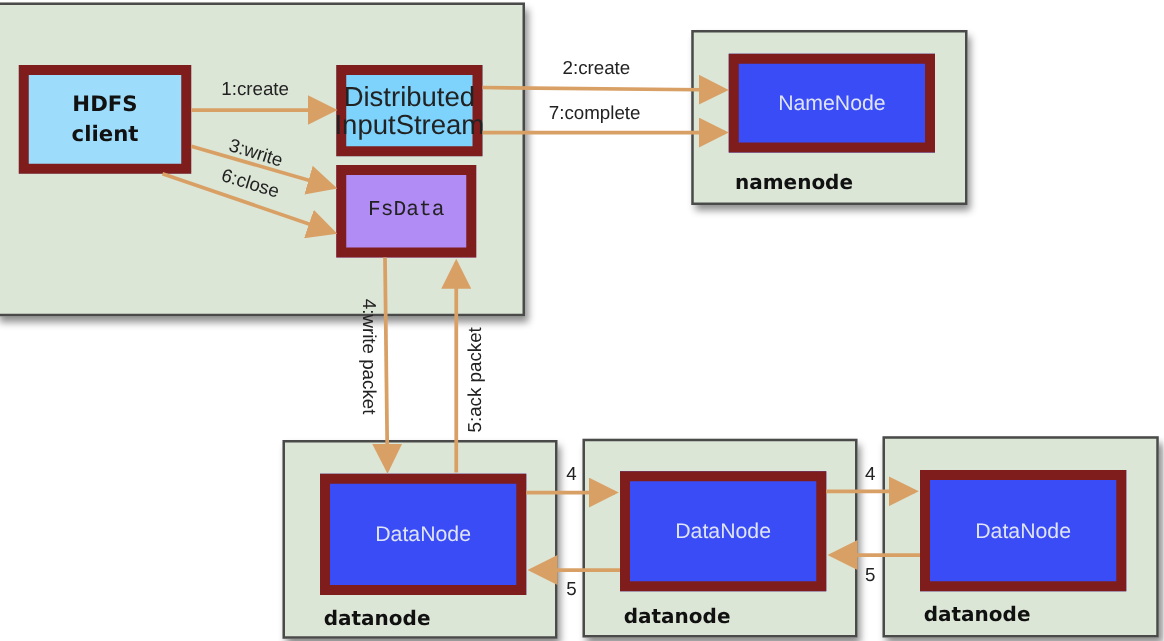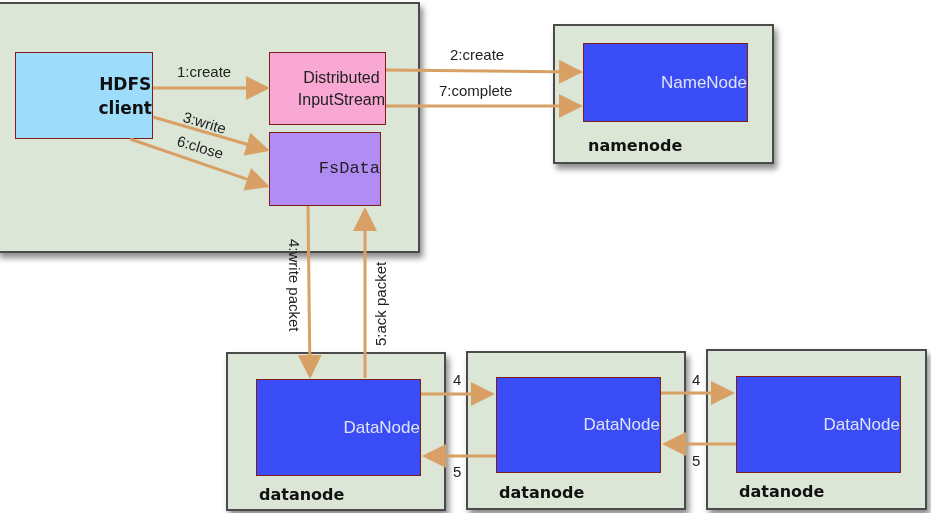--- a/index.html
+++ b/index.html
@@ -1,25 +1,25 @@
 <!DOCTYPE html>
 <html><head>
 <meta charset="utf-8">
 <style>
   html, body { margin: 0; padding: 0; background: #ffffff; }
   body { width: 931px; height: 513px; position: relative; overflow: hidden;
          font-family: "Liberation Sans", sans-serif; }
   .outer { position: absolute; background: #dce6d6; border: 2px solid #4a4a4a;
            box-shadow: 3px 5px 6px rgba(0,0,0,0.45); box-sizing: border-box; }
-  .inner { position: absolute; box-sizing: border-box; border: 1px solid #7f1d1d;
-           display: flex; align-items: center; justify-content: flex-end; text-align: center; }
+  .inner { position: absolute; box-sizing: border-box; border: 8px solid #7f1d1d;
+           display: flex; align-items: center; justify-content: center; text-align: center; }
   .blue { background: #3a4cf5; color: #dfe4f5; font-size: 17px; }
   .client { background: #9ddcfb; color: #111; font-weight: bold; font-size: 17px; line-height: 24px;
             font-family: "DejaVu Sans", sans-serif; }
-  .dfs { background: #f9a8d4; color: #222; font-size: 16px; line-height: 22px; }
+  .dfs { background: #7dd3fc; color: #222; font-size: 22px; line-height: 22px; }
   .fsd { background: #b18cf5; color: #222; font-size: 17px; line-height: 22px; font-family: Liberation Mono, monospace; }
   .label-bold { position: absolute; font-family: "DejaVu Sans", sans-serif; font-weight: bold;
                 font-size: 16px; color: #111; }
   .lbl { position: absolute; font-size: 15px; color: #222; white-space: nowrap; }
   svg.arrows { position: absolute; left: 0; top: 0; }
 </style>
 </head>
 <body>
 
 <div class="outer" style="left:-4px; top:2px; width:424px; height:251px;"></div>

